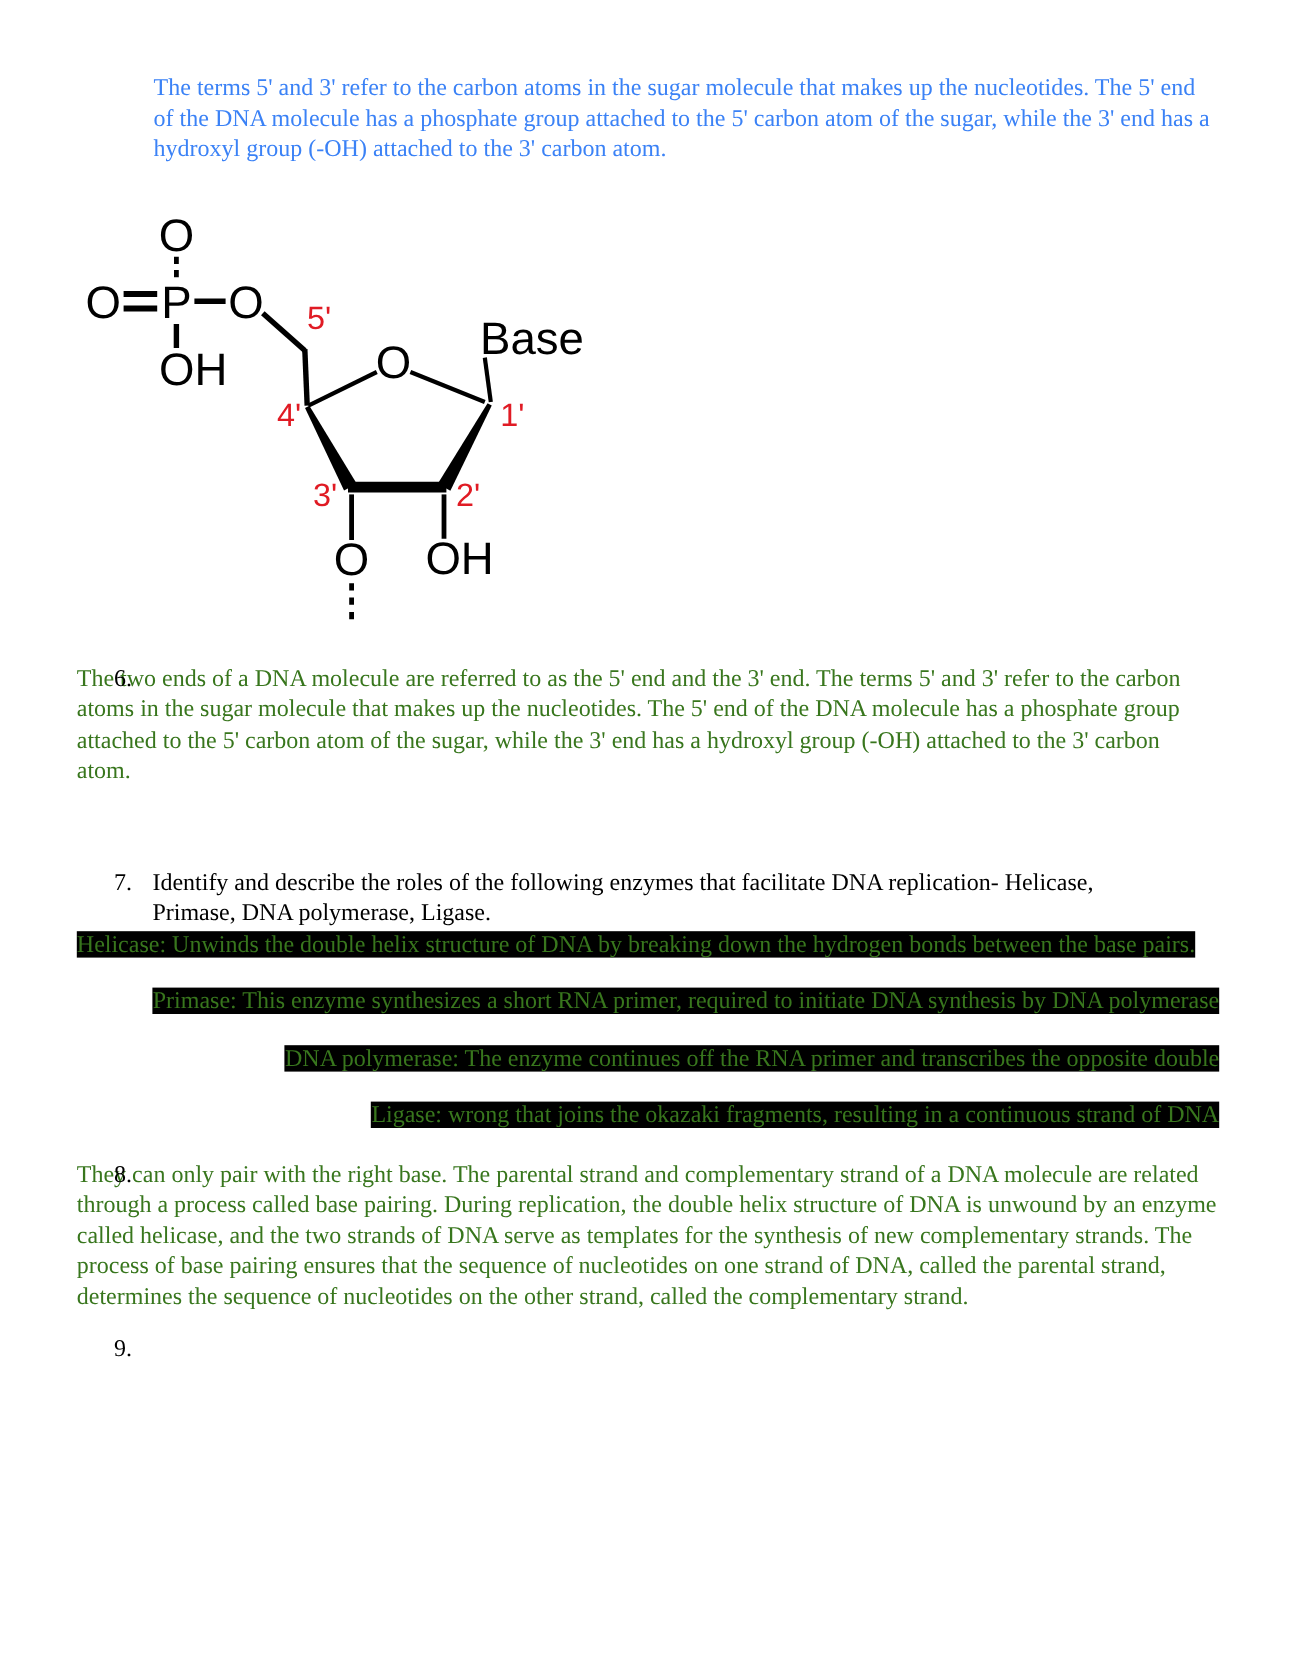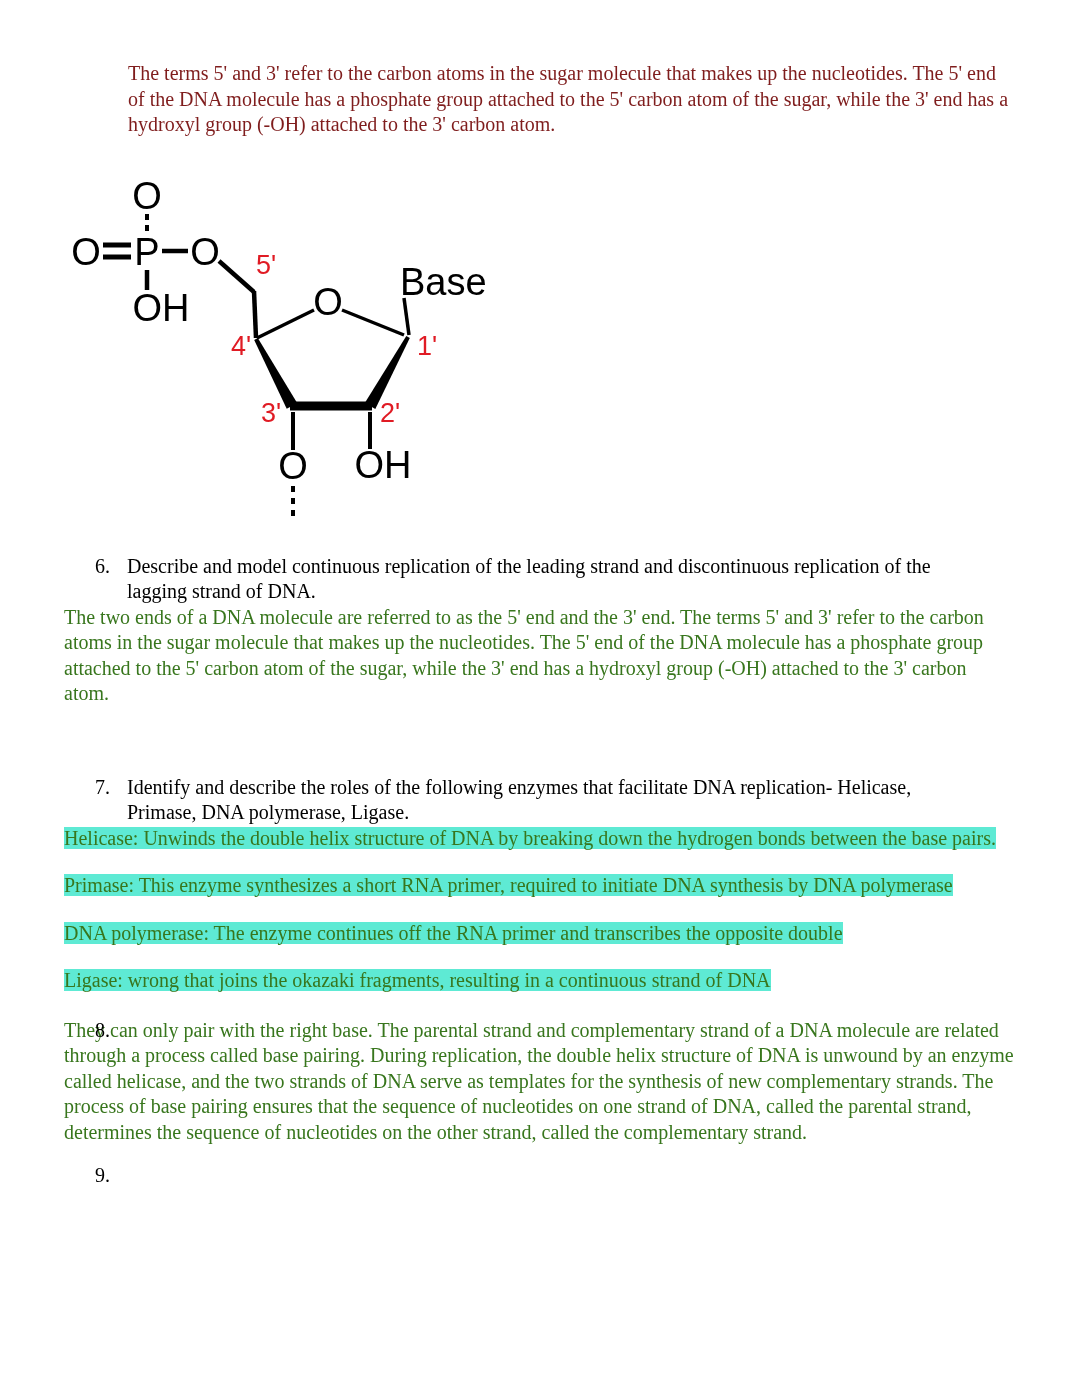--- a/index.html
+++ b/index.html
@@ -4,38 +4,38 @@
 <style>
   html,body{margin:0;padding:0;}
   body{
     width:1080px;height:1397px;background:#ffffff;overflow:hidden;
     font-family:"Liberation Serif", serif;
   }
   .page{width:1080px;height:1397px;position:relative;}
   .content{padding:61px 64px 0 64px;}
   .intro{
     margin:0 0 0 64px;width:886px;
-    font-size:20px;line-height:25.5px;color:#7f1d1d;
+    font-size:20px;line-height:25.5px;color:#3b82f6;
   }
   .diagram{display:block;margin-top:30px;}
   .question{
     position:relative;padding-left:63px;padding-right:34px;
     font-size:20px;line-height:25.5px;color:#000000;
   }
   .qnum{position:absolute;left:31px;top:0;}
   .answer{
     margin:0;width:952px;
     font-size:20px;line-height:25.5px;color:#38761d;
     white-space:pre-wrap;
   }
-  .hl{background:#5eead4;}
+  .hl{background:#000000;}
   .mt28{margin-top:28px;}
   .mt68{margin-top:68px;}
   .mt24{margin-top:24px;}
-  .mt22{margin-top:22px;}
+  .mt22{margin-top:22px;text-align:right;}
   .mt18{margin-top:18px;}
   .bond{stroke:#000000;fill:none;}
   .atom{font-family:"Liberation Sans", sans-serif;font-size:38px;fill:#000000;}
   .rlab{font-family:"Liberation Sans", sans-serif;font-size:27px;fill:#e01b24;}
 </style>
 </head>
 <body>
 
 <div class="page">
   <div class="content">
@@ -81,21 +81,20 @@
 
       <text class="rlab" x="266" y="266" text-anchor="middle">5'</text>
       <text class="rlab" x="241" y="347" text-anchor="middle">4'</text>
       <text class="rlab" x="427" y="347" text-anchor="middle">1'</text>
       <text class="rlab" x="271" y="414" text-anchor="middle">3'</text>
       <text class="rlab" x="390" y="414" text-anchor="middle">2'</text>
     </svg>
 
     <div class="question mt28">
       <span class="qnum">6.</span>
-      <span>Describe and model continuous replication of the leading strand and discontinuous replication of the lagging strand of DNA.</span>
     </div>
     <p class="answer">The two ends of a DNA molecule are referred to as the 5' end and the 3' end. The terms 5' and 3' refer to the carbon atoms in the sugar molecule that makes up the nucleotides. The 5' end of the DNA molecule has a phosphate group attached to the 5' carbon atom of the sugar, while the 3' end has a hydroxyl group (-OH) attached to the 3' carbon atom.</p>
 
     <div class="question mt68">
       <span class="qnum">7.</span>
       <span>Identify and describe the roles of the following enzymes that facilitate DNA replication- Helicase, Primase, DNA polymerase, Ligase.</span>
     </div>
     <p class="answer"><span class="hl">Helicase: Unwinds the double helix structure of DNA by breaking down the hydrogen bonds between the base pairs.</span></p>
     <p class="answer mt22"><span class="hl">Primase: This enzyme synthesizes a short RNA primer, required to initiate DNA synthesis by DNA polymerase</span></p>
     <p class="answer mt22"><span class="hl">DNA polymerase: The enzyme continues off the RNA primer and transcribes the opposite double</span></p>

